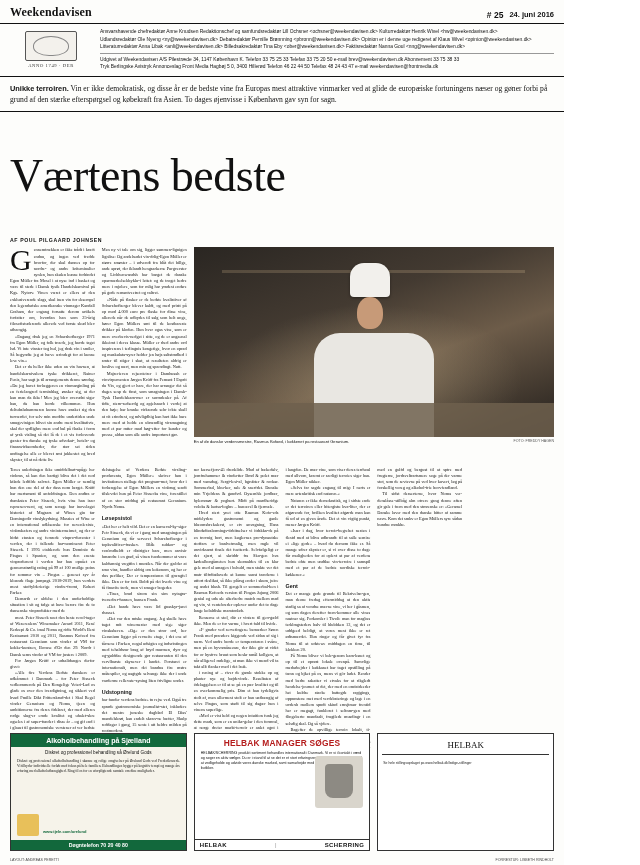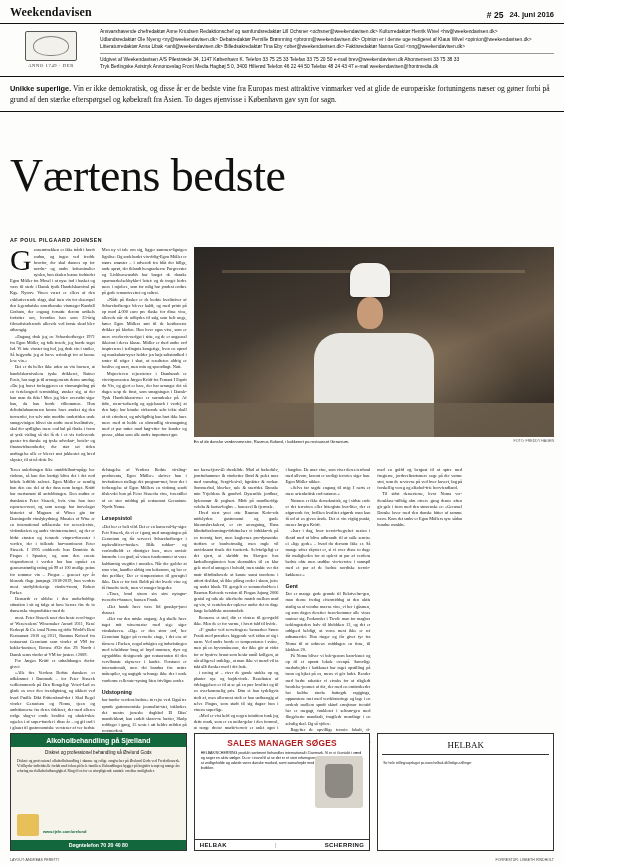--- a/index.html
+++ b/index.html
@@ -396,21 +396,21 @@
       <div class="line">Ansvarshavende chefredaktør Anne Knudsen   Redaktionschef og samfundsredaktør Lill Ochsner &lt;ochsner@weekendavisen.dk&gt;   Kulturredaktør Henrik Wivel &lt;hw@weekendavisen.dk&gt;</div>
       <div class="line">Udlandsredaktør Ole Nyeng &lt;ny@weekendavisen.dk&gt;   Debatredaktør Pernille Brønnning &lt;pbronn@weekendavisen.dk&gt;   Opinion er i denne uge redigeret af Klaus Wivel &lt;opinion@weekendavisen.dk&gt;</div>
       <div class="line">Litteraturredaktør Anna Libak &lt;anli@weekendavisen.dk&gt;   Billedsakredaktør Tina Eby &lt;ober@weekendavisen.dk&gt;   Faktisredaktør Nanna Goul &lt;nng@weekendavisen.dk&gt;</div>
       <div class="colophon-rule"></div>
       <div class="line">Udgivet af Weekendavisen A/S Pilestræde 34, 1147 København K.   Telefon 33 75 25 33   Telefax 33 75 20 50   e-mail brev@weekendavisen.dk   Abonnement 33 75 38 33</div>
       <div class="line">Tryk Berlingske Avistryk   Annonceslag Front Media Hagbøj 5 0, 3400 Hillerød   Telefon 46 22 44 50   Telefax 48 24 43 47   e-mail weekendavisen@frontmedia.dk</div>
     </div>
   </div>
 
   <div class="kicker">
-    <b>Unikke superlige.</b>
+    <b>Unikke terroiren.</b>
     <span>Vin er ikke demokratisk, og disse år er de bedste vine fra Europas mest attraktive vinmarker ved at glide de europæiske fortuningens næser og gøner forbi på grund af den stærke efterspørgsel og købekraft fra Asien. To dages øjenvisse i København gav syn for sagn.</span>
   </div>
 
   <div class="headline-wrap">
     <h1 class="headline">Værtens bedste</h1>
   </div>
   <div class="byline">AF POUL PILGAARD JOHNSEN</div>
 
   <div class="top-grid">
     <div class="text-col">
@@ -472,21 +472,21 @@
     <div class="ad ad-1">
       <div class="ad1-top">Alkoholbehandling på Sjælland</div>
       <div class="ad1-sub">Diskret og professionel behandling så Ørelund Gods</div>
       <div class="ad1-body">Diskret og professionel alkoholbehandling i skønne og rolige omgivelser på Ørelund Gods ved Frederiksværk. Vi tilbyder individuelle forløb med fokus på hele familien. Behandlingen bygger på kognitiv terapi og mange års erfaring med alkoholafhængighed. Ring til os for en uforpligtende samtale om dine muligheder.</div>
       <div class="ad1-logo"></div>
       <div class="ad1-url">www.tjele.com/orelund</div>
       <div class="ad1-foot">Døgntelefon 70 20 40 80</div>
     </div>
 
     <div class="ad ad-2">
-      <div class="ad2-title">SALES MANAGER SØGES</div>
+      <div class="ad2-title">HELBAK MANAGER SØGES</div>
       <div class="ad2-pic"></div>
       <div class="ad2-sub">HELBAK/SCHERRING produkt sortiment forhandles internationalt i Danmark. Vi er vi i kontakt i værd og søger en aktiv sælger. Du er i stand til at se det er et stort erfaringsrente tsalg og skal være med til at vedligeholde og udvide vores danske marked, samt samarbejde med vores designere og alle butikker.</div>
       <div class="ad2-foot">
         <span>HELBAK</span>
         <span class="sep">|</span>
         <span>SCHERRING</span>
       </div>
     </div>
 
     <div class="ad ad-3">

